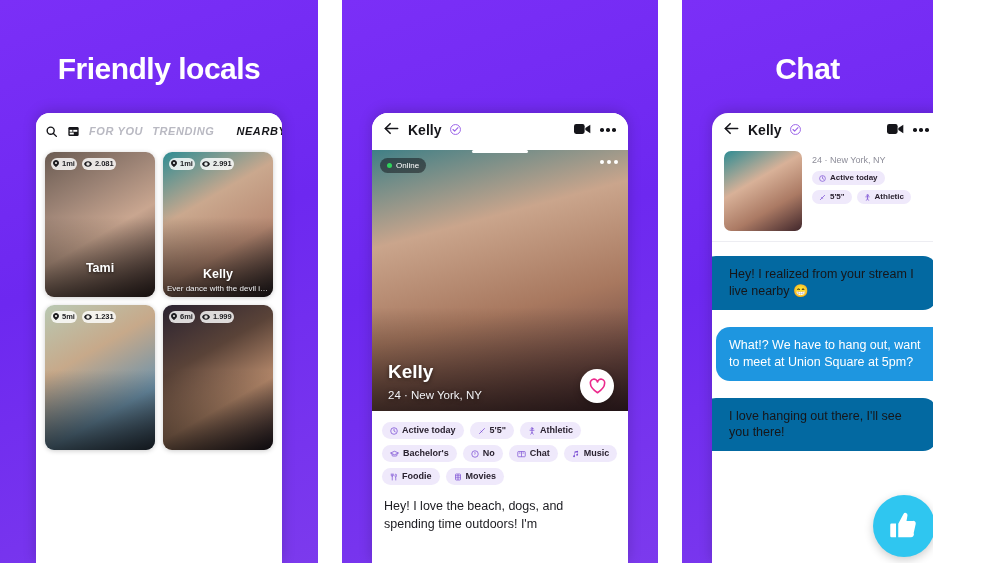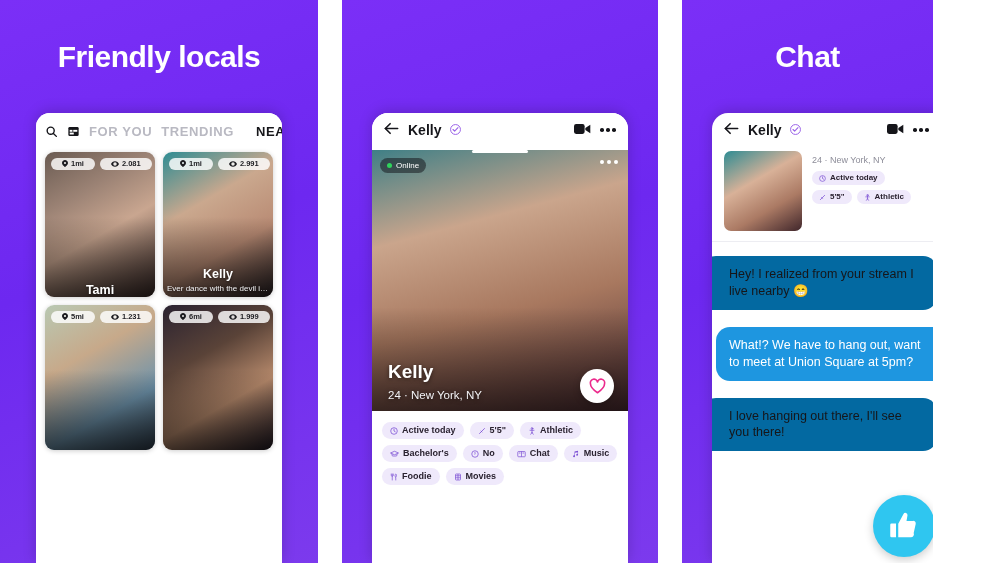--- a/index.html
+++ b/index.html
@@ -22,21 +22,21 @@
   .gap { flex: 0 0 24px; background: #fff; height: 563px; }
   .panel.p2 { width: 316px; }
   .panel.p3 { width: 251px; }
 
   .headline {
     text-align: center;
     color: #fff;
     font-weight: bold;
     font-size: 30px;
     letter-spacing: -0.5px;
-    padding-top: 40px;
+    padding-top: 52px;
     line-height: 1.1;
   }
   .headline.small { font-size: 29px; }
 
   
   .phone {
     position: absolute;
     background: #fff;
     border-radius: 16px 16px 0 0;
     overflow: hidden;
@@ -47,21 +47,21 @@
   .p1 .phone { left: 36px; right: 36px; top: 113px; bottom: 0; border-radius: 14px 14px 0 0; }
   .tabbar {
     display: flex; align-items: center; gap: 9px;
     height: 36px; padding: 0 9px;
     background: #fff;
     white-space: nowrap;
     overflow: hidden;
   }
   .tabbar .ico { flex: 0 0 auto; display: flex; align-items: center; }
   .tab {
-    font-size: 13px; letter-spacing: .6px; color: #b9b9c2; font-weight: bold;
+    font-size: 11px; letter-spacing: .6px; color: #b9b9c2; font-weight: bold; font-style: italic;
   }
   .tab.active { color: #16161a; padding-left: 13px; }
 
   .grid {
     padding: 3px 9px 0 9px;
     display: grid;
     grid-template-columns: 1fr 1fr;
     gap: 8px 8px;
   }
   .card {
@@ -75,29 +75,29 @@
   .card .shade {
     position: absolute; left:0; right:0; bottom:0; height: 55%;
     background: linear-gradient(to top, rgba(0,0,0,.62), rgba(0,0,0,0));
   }
   .badges { position: absolute; top: 6px; left: 6px; display: flex; gap: 5px; }
   .badge {
     display: flex; align-items: center; gap: 3px;
     background: rgba(255,255,255,.82);
     color: #1c1c20;
     font-size: 7.5px; font-weight: bold;
-    border-radius: 8px; padding: 2px 11px;
+    border-radius: 8px; padding: 2px 2px;
     line-height: 1;
   }
   .card .cname {
     position: absolute; left: 0; right: 0; bottom: 16px;
     text-align: center; color: #fff; font-weight: bold; font-size: 12.5px;
     text-shadow: 0 1px 3px rgba(0,0,0,.6);
   }
-  .card .cname.noc { bottom: 0; }
+  .card .cname.noc { bottom: 22px; }
   .card .ccap {
     position: absolute; left: 4px; right: 4px; bottom: 4px;
     text-align: center; color: #f3f3f5; font-size: 8px;
     text-shadow: 0 1px 3px rgba(0,0,0,.6);
     white-space: nowrap; overflow: hidden; text-overflow: ellipsis;
   }
 
   
   .ph-tami   { background: linear-gradient(150deg,#6a5b52 0%,#9c8375 30%,#c9a690 55%,#3a2a28 100%); }
   .ph-kelly  { background: linear-gradient(150deg,#2e8c93 0%,#caa88e 35%,#b98b74 65%,#2b2326 100%); }
@@ -439,20 +439,21 @@
         <svg width="8" height="8" viewBox="0 0 16 16" stroke="#7b4fd4" stroke-width="1.4" fill="none">
             <rect x="3" y="2" width="10" height="12" rx="1.3"></rect>
             <line x1="3" y1="5.5" x2="13" y2="5.5"></line>
             <line x1="3" y1="9.5" x2="13" y2="9.5"></line>
             <line x1="8" y1="2" x2="8" y2="14"></line>
           </svg>
         <em style="font-style:normal">Movies</em>
       </span>
     </div>
 
+    <div class="bio">Hey! I love the beach, dogs, and spending time outdoors! I'm</div>
   </div>
 </div>
 
 <div class="gap"></div>
 
 <div class="panel p3">
   <div class="headline">Chat</div>
 
   <div class="phone">
     <div class="chat-head">

